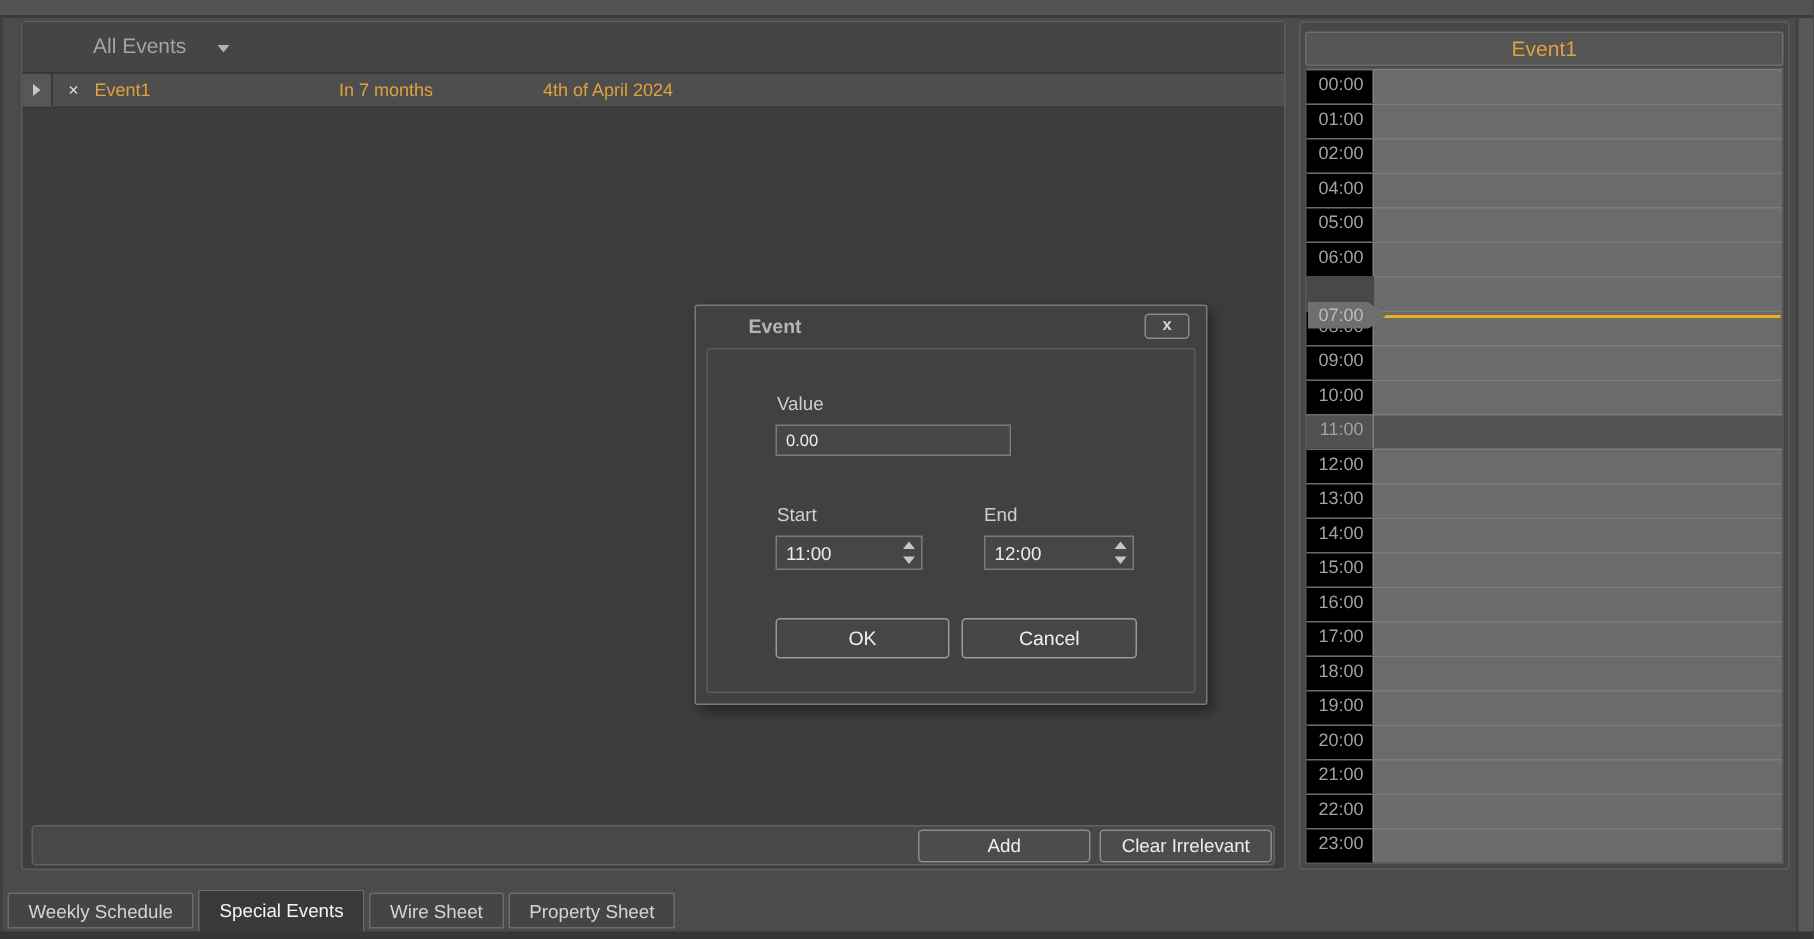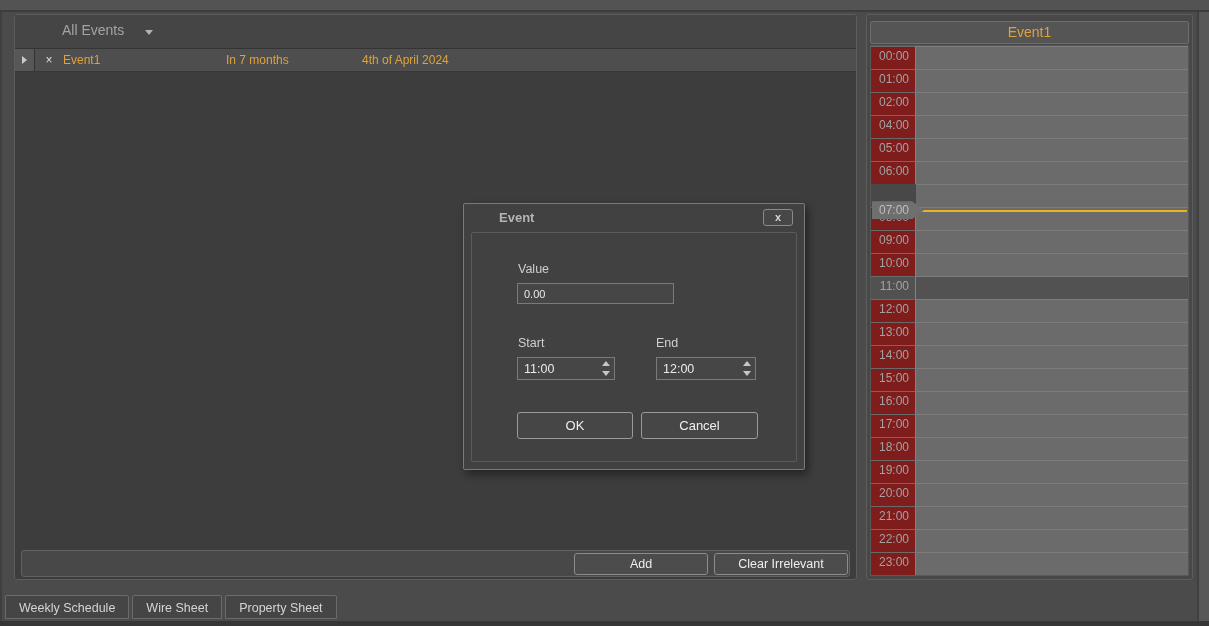--- a/index.html
+++ b/index.html
@@ -27,27 +27,27 @@
   .event-list{flex:1 1 auto;overflow:hidden;}
   .event-row{height:22px;display:flex;align-items:stretch;background:#4e4e4e;border-bottom:1px solid #373737;}
   .cell-expander{width:19px;background:#575757;border-right:1px solid #333;display:flex;align-items:center;justify-content:center;flex:0 0 auto;}
   .tri-right{width:0;height:0;border-left:5px solid #c9c9c9;border-top:4px solid transparent;border-bottom:4px solid transparent;}
   .cell-delete{width:28px;display:flex;align-items:center;justify-content:center;color:#dcdcdc;font-size:12px;flex:0 0 auto;}
   .col{display:flex;align-items:center;font-size:12px;color:var(--accent-orange,#dfa23b);}
   .col.name{width:123px;flex:0 0 auto;}
   .col.rel{width:136px;flex:0 0 auto;margin-left:40px;}
   .col.date{flex:1 1 auto;}
   .list-footer{position:relative;flex:0 0 auto;margin:0 6px 2px 6px;height:27px;background:#484848;border:1px solid #616161;border-radius:3px;box-sizing:border-box;display:flex;align-items:center;justify-content:flex-end;gap:6px;padding-right:1px;}
-  .footer-btn{width:134px;height:22px;background:#4c4c4c;border:1px solid #8c8c8c;border-radius:3px;color:#ededed;font-size:12.5px;font-family:inherit;cursor:default;}
+  .footer-btn{width:115px;height:22px;background:#4c4c4c;border:1px solid #8c8c8c;border-radius:3px;color:#ededed;font-size:12.5px;font-family:inherit;cursor:default;}
 
   
   .day-header{position:absolute;left:3px;right:3px;top:6px;height:23px;background:#555;border:1px solid #6d6d6d;border-radius:2px;box-sizing:border-box;text-align:center;line-height:21px;font-size:14px;color:var(--accent-orange,#dfa23b);}
   .grid{position:absolute;left:3px;right:3px;top:30px;bottom:3px;display:flex;flex-direction:column;border:1px solid #595959;box-sizing:border-box;}
   .grid-row{flex:1 1 0;display:flex;min-height:0;}
-  .hour-label{width:45px;flex:0 0 auto;background:#7f1d1d;border-right:1px solid #828282;border-top:1px solid #6a6a6a;box-sizing:border-box;color:#a2a2a2;font-size:12px;text-align:right;padding:2px 6px 0 0;}
+  .hour-label{width:45px;flex:0 0 auto;background:#000000;border-right:1px solid #828282;border-top:1px solid #6a6a6a;box-sizing:border-box;color:#a2a2a2;font-size:12px;text-align:right;padding:2px 6px 0 0;}
   .hour-cell{flex:1 1 auto;background:var(--grid-cell-bg,#6b6b6b);border-top:1px solid #7c7c7c;box-sizing:border-box;}
   .grid-row.highlight .hour-label{background:#515151;}
   .grid-row.highlight .hour-cell{background:var(--grid-highlight-bg,#525252);}
   .time-line{position:absolute;left:46px;right:1px;height:2px;background:var(--timeline-yellow,#edb11f);z-index:3;}
   .time-flag{position:absolute;left:1px;width:52px;height:18px;background:#6f6f6f;z-index:4;clip-path:polygon(0 0,40px 0,100% 50%,40px 100%,0 100%);color:#bdbdbd;font-size:12px;box-sizing:border-box;padding:2px 0 0 7px;}
 
   
   .dialog{position:absolute;left:463px;top:203px;width:342px;height:267px;background:#414141;border:1px solid #7a7a7a;border-radius:2px;box-sizing:border-box;box-shadow:3px 4px 9px rgba(0,0,0,.45);z-index:10;}
   .dialog-titlebar{position:relative;height:27px;}
   .dialog-title{position:absolute;left:35px;top:6px;font-size:13px;font-weight:bold;color:#b5b5b5;}
@@ -227,16 +227,17 @@
       <div class="arr-down"></div>
     </div>
   </div>
 
   <button class="dlg-btn" style="left:177px;top:208px;width:117px;height:27px;">Cancel</button>
   <button class="dlg-btn" style="left:53px;top:208px;width:116px;height:27px;">OK</button>
 </div>
 
 <div class="tabbar">
     <div class="tab">Weekly Schedule</div>
+    <div class="tab active">Special Events</div>
     <div class="tab">Wire Sheet</div>
     <div class="tab">Property Sheet</div>
   </div>
 <div class="bottom-strip"></div>
 
 </body></html>

